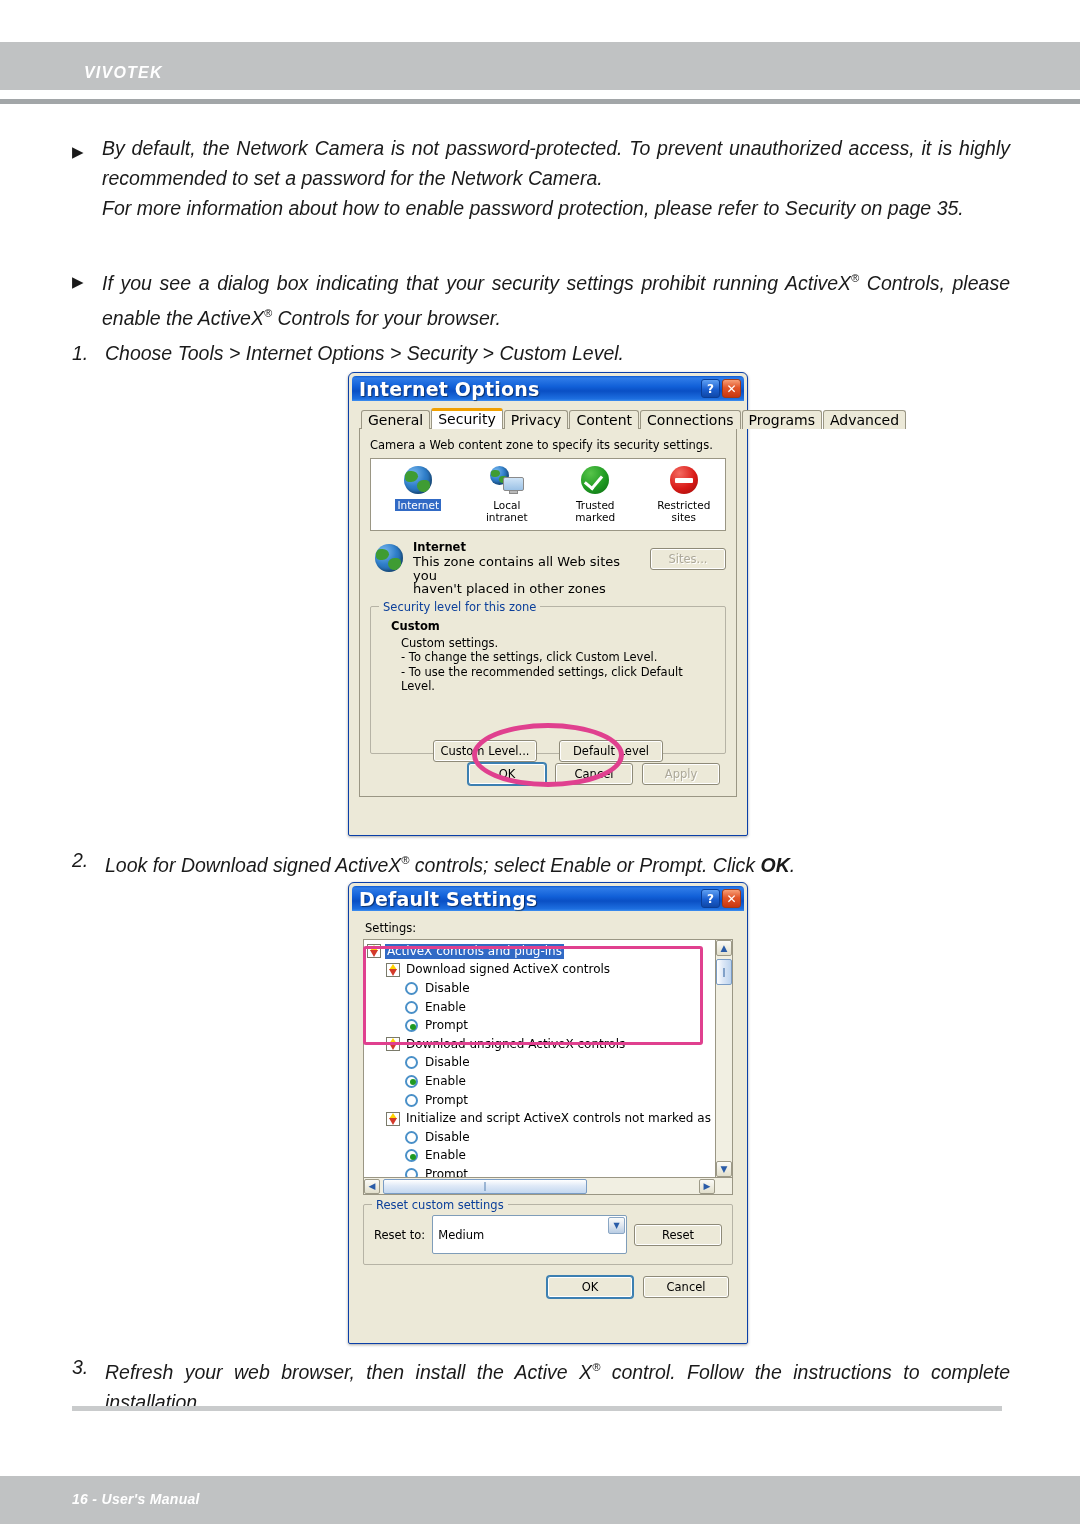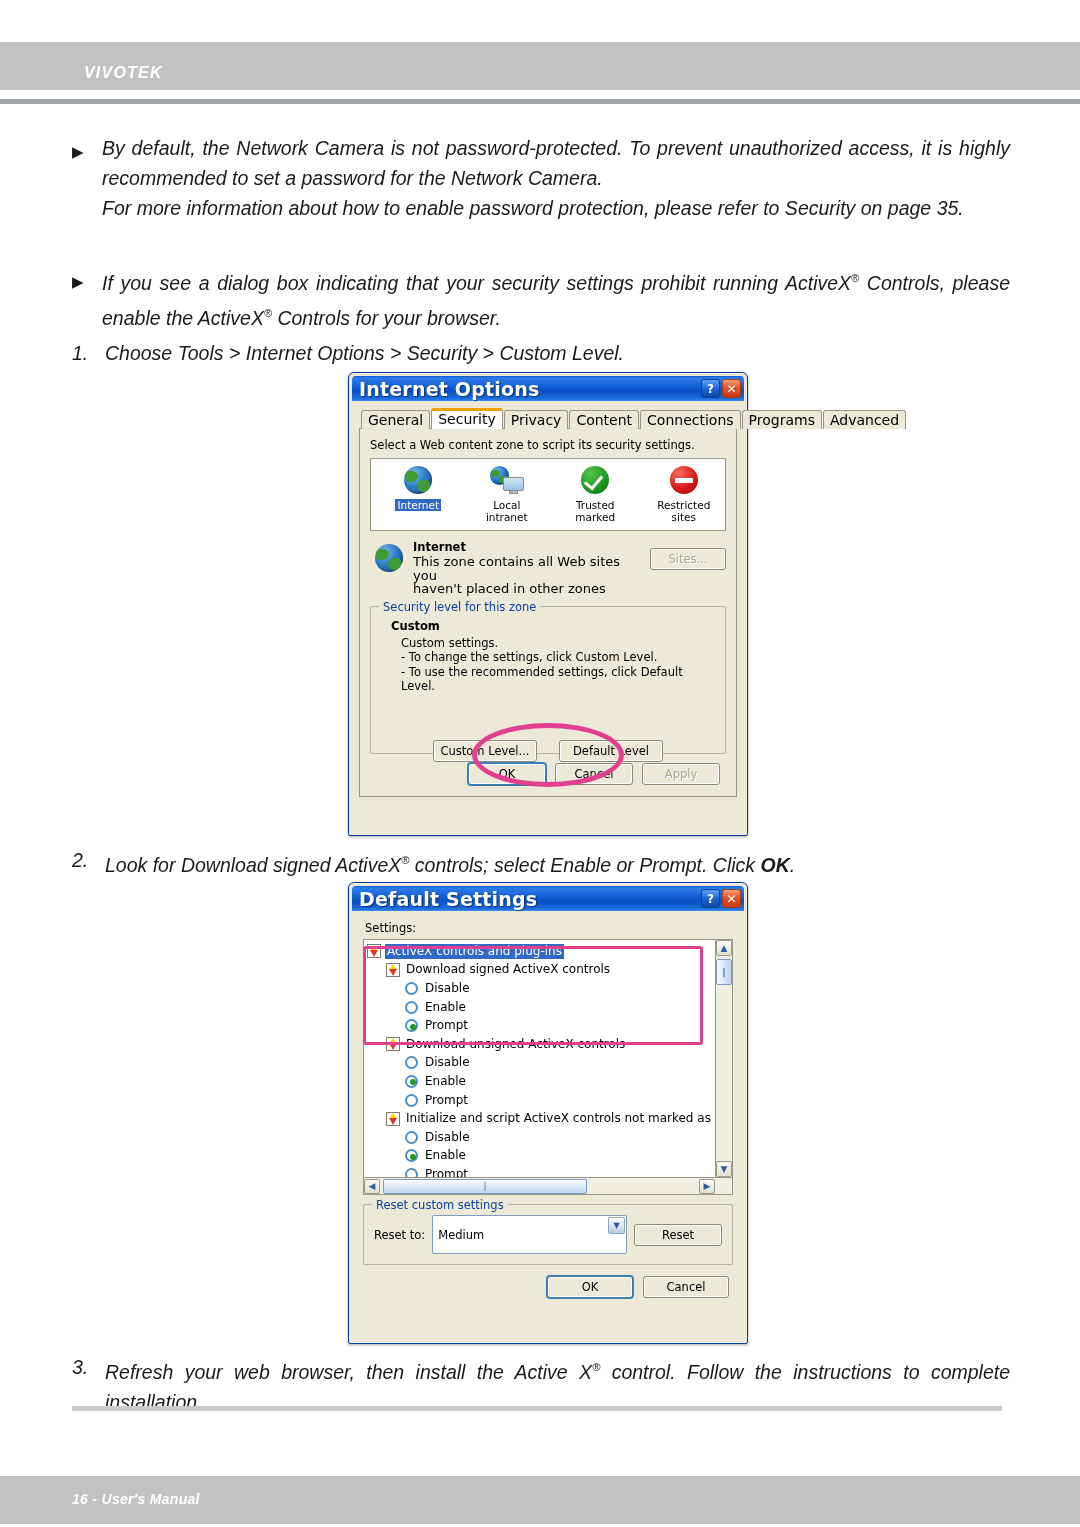--- a/index.html
+++ b/index.html
@@ -396,21 +396,21 @@
       <div class="tab active">Security</div>
       <div class="tab">Privacy</div>
       <div class="tab">Content</div>
       <div class="tab">Connections</div>
       <div class="tab">Programs</div>
       <div class="tab">Advanced</div>
     </div>
 
     <div class="tabpage">
 
-      <div class="zone-hint">Select a Web content zone to script its security settings.</div>
+      <div class="zone-hint">Camera a Web content zone to specify its security settings.</div>
 
       <div class="zonebox">
         <div class="zone selected">
           <div class="ic">
               <div class="globe"></div>
             </div>
           <span class="zname">Internet</span>
         </div>
         <div class="zone">
           <div class="ic">

